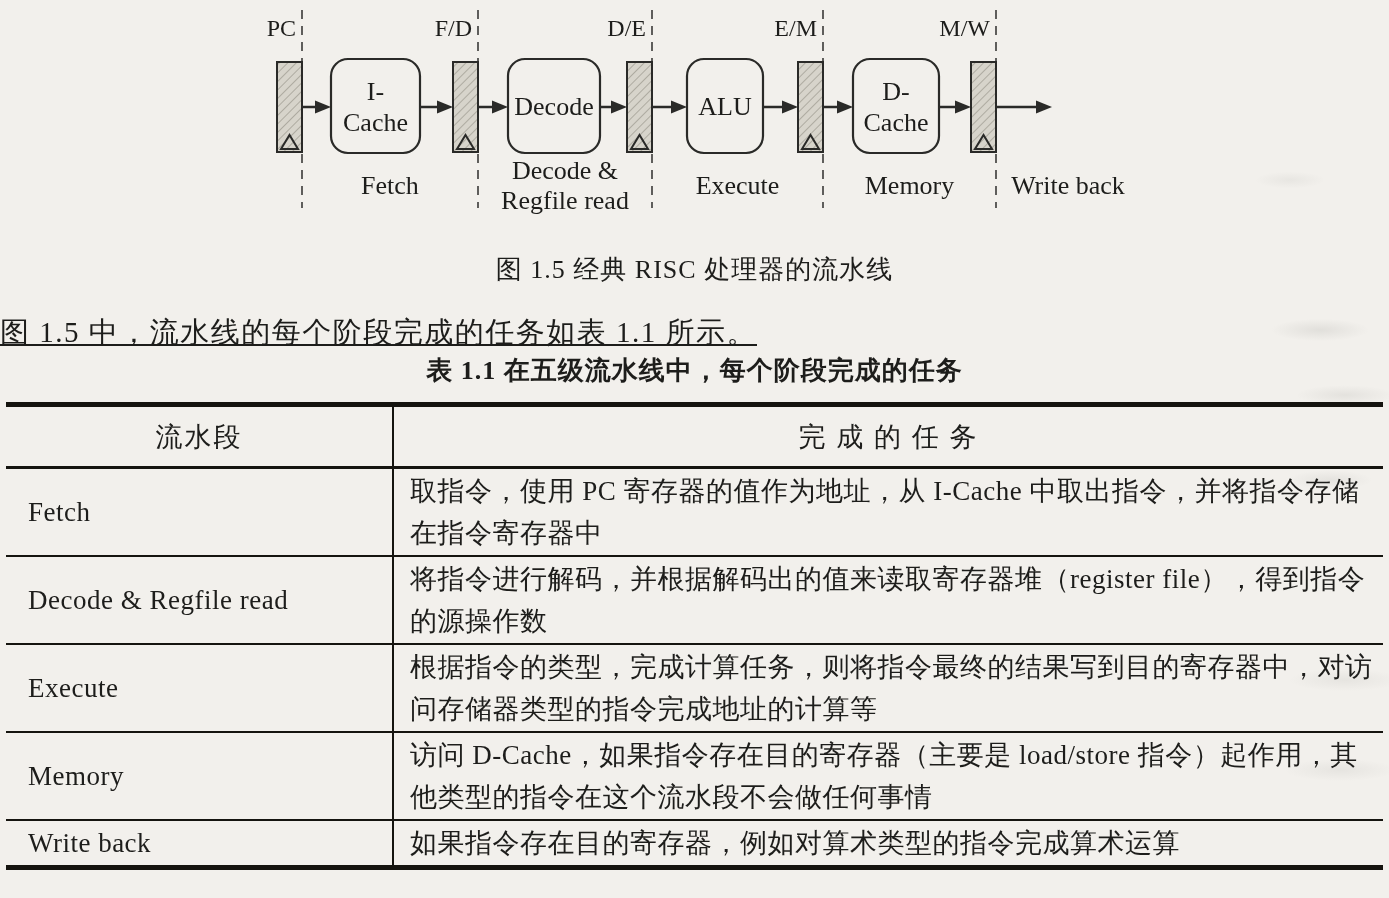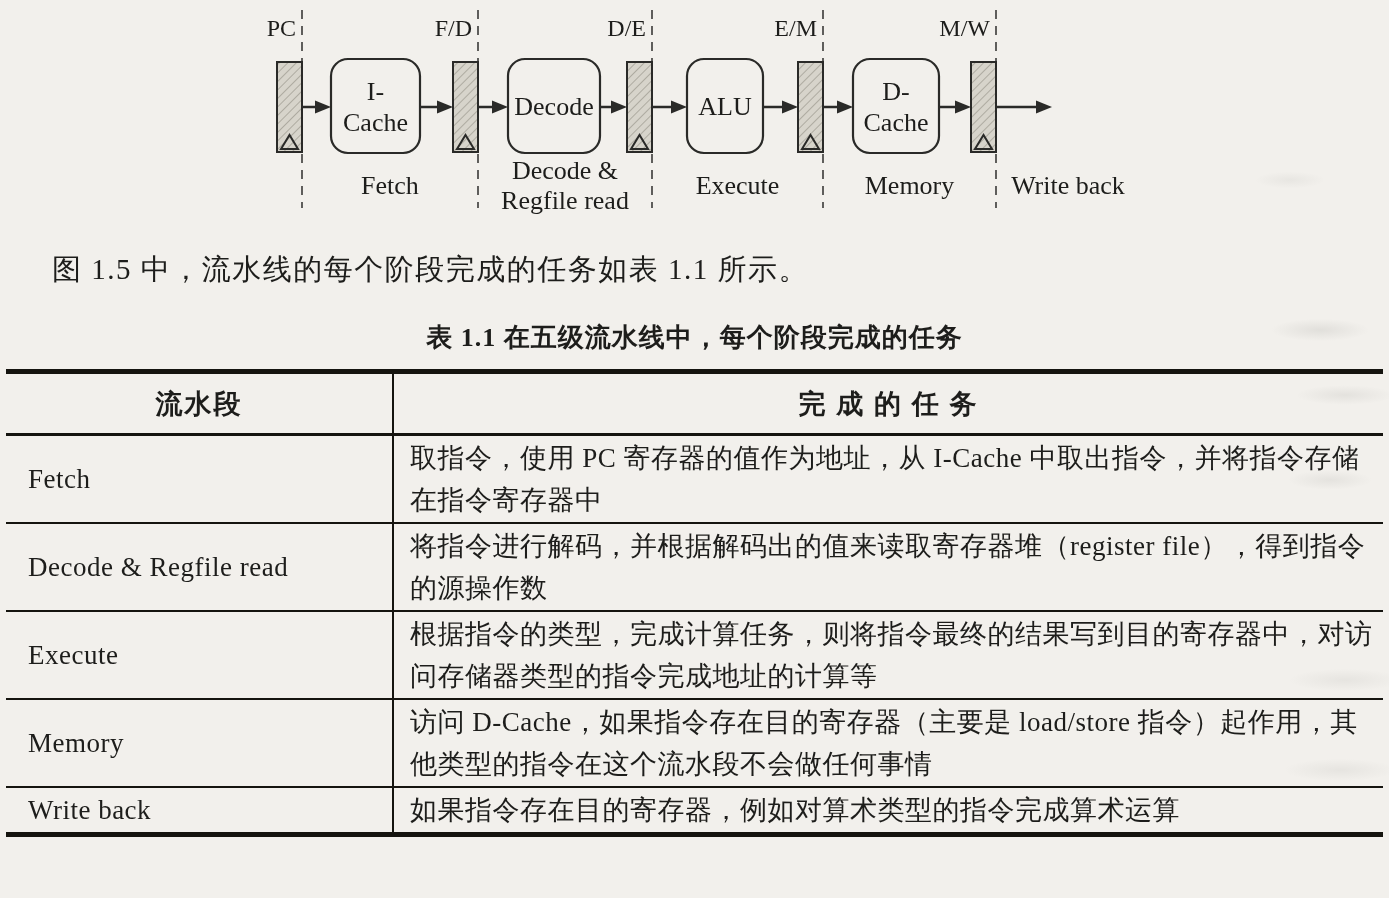--- a/index.html
+++ b/index.html
@@ -16,34 +16,34 @@
       radial-gradient(ellipse 50px 12px at 1290px 180px, rgba(110,110,105,.08), transparent 70%);
     font-family:"Liberation Serif","DejaVu Serif",serif;
     color:#1d1d1b;
   }
   #pipeline-svg{display:block;width:1389px;height:222px;margin-top:2px;}
   #pipeline-svg text{font-family:"Liberation Serif","DejaVu Serif",serif;fill:#1d1d1b;}
   .figure-caption{
     text-align:center;font-size:26px;letter-spacing:1px;margin-top:28px;
   }
   .body-paragraph{
-    font-size:29px;letter-spacing:1.5px;margin:26px 0 0 0;padding-left:52px;
+    font-size:29px;letter-spacing:1.5px;margin:26px 0 0 0;text-decoration:underline;
   }
   .table-title{
-    text-align:center;font-weight:700;font-size:26px;letter-spacing:1px;margin-top:30px;
+    text-align:center;font-weight:700;font-size:26px;letter-spacing:1px;
   }
   table.stages{
     border-collapse:collapse;table-layout:fixed;
     width:1377px;margin:14px 0 0 6px;
     border-top:5px solid #15140f;border-bottom:5px solid #15140f;
     font-size:27px;
   }
   table.stages thead th{
     border-bottom:3px solid #15140f;
-    font-weight:700;height:57px;letter-spacing:2px;
+    font-weight:400;height:57px;letter-spacing:2px;
     text-align:center;vertical-align:middle;
   }
   table.stages th:first-child, table.stages td:first-child{
     border-right:2px solid #15140f;width:384px;
   }
   table.stages tbody td{
     border-bottom:2px solid #15140f;
     line-height:42px;padding:1px 10px 1px 16px;
     letter-spacing:0.5px;vertical-align:middle;
   }
@@ -108,20 +108,21 @@
         <line x1="939" y1="105" x2="961" y2="105" stroke="#2a2a28" stroke-width="2.5"></line>
         <polygon points="971,105 955,98.5 955,111.5" fill="#2a2a28"></polygon>
         <line x1="996" y1="105" x2="1042" y2="105" stroke="#2a2a28" stroke-width="2.5"></line>
         <polygon points="1052,105 1036,98.5 1036,111.5" fill="#2a2a28"></polygon>
         <text x="390" y="192" text-anchor="middle" font-size="26"><tspan x="390" dy="0">Fetch</tspan></text>
         <text x="565" y="177" text-anchor="middle" font-size="26"><tspan x="565" dy="0">Decode &amp;</tspan><tspan x="565" dy="30">Regfile read</tspan></text>
         <text x="737.5" y="192" text-anchor="middle" font-size="26"><tspan x="737.5" dy="0">Execute</tspan></text>
         <text x="909.5" y="192" text-anchor="middle" font-size="26"><tspan x="909.5" dy="0">Memory</tspan></text>
         <text x="1068" y="192" text-anchor="middle" font-size="26"><tspan x="1068" dy="0">Write back</tspan></text>
       </svg>
+    <figcaption class="figure-caption">图 1.5  经典 RISC 处理器的流水线</figcaption>
   </figure>
 
   <p class="body-paragraph">图 1.5 中，流水线的每个阶段完成的任务如表 1.1 所示。</p>
 
   <div class="table-title">表 1.1  在五级流水线中，每个阶段完成的任务</div>
 
   <table class="stages">
     <thead>
       <tr>
         <th>流水段</th>

